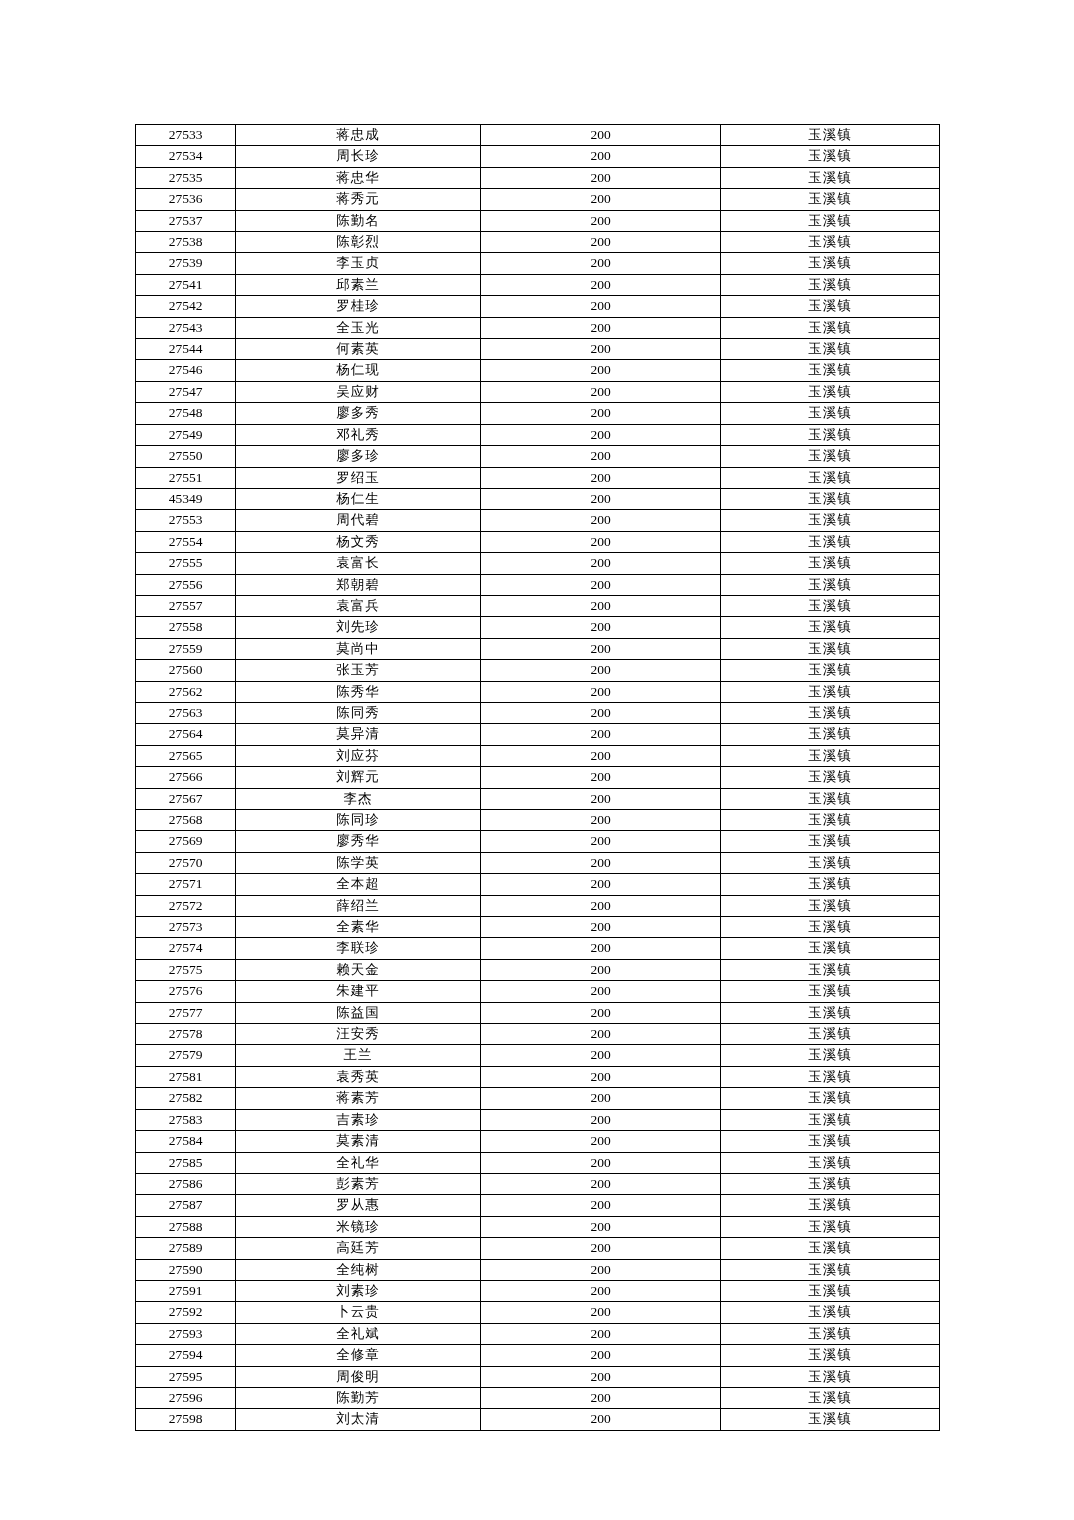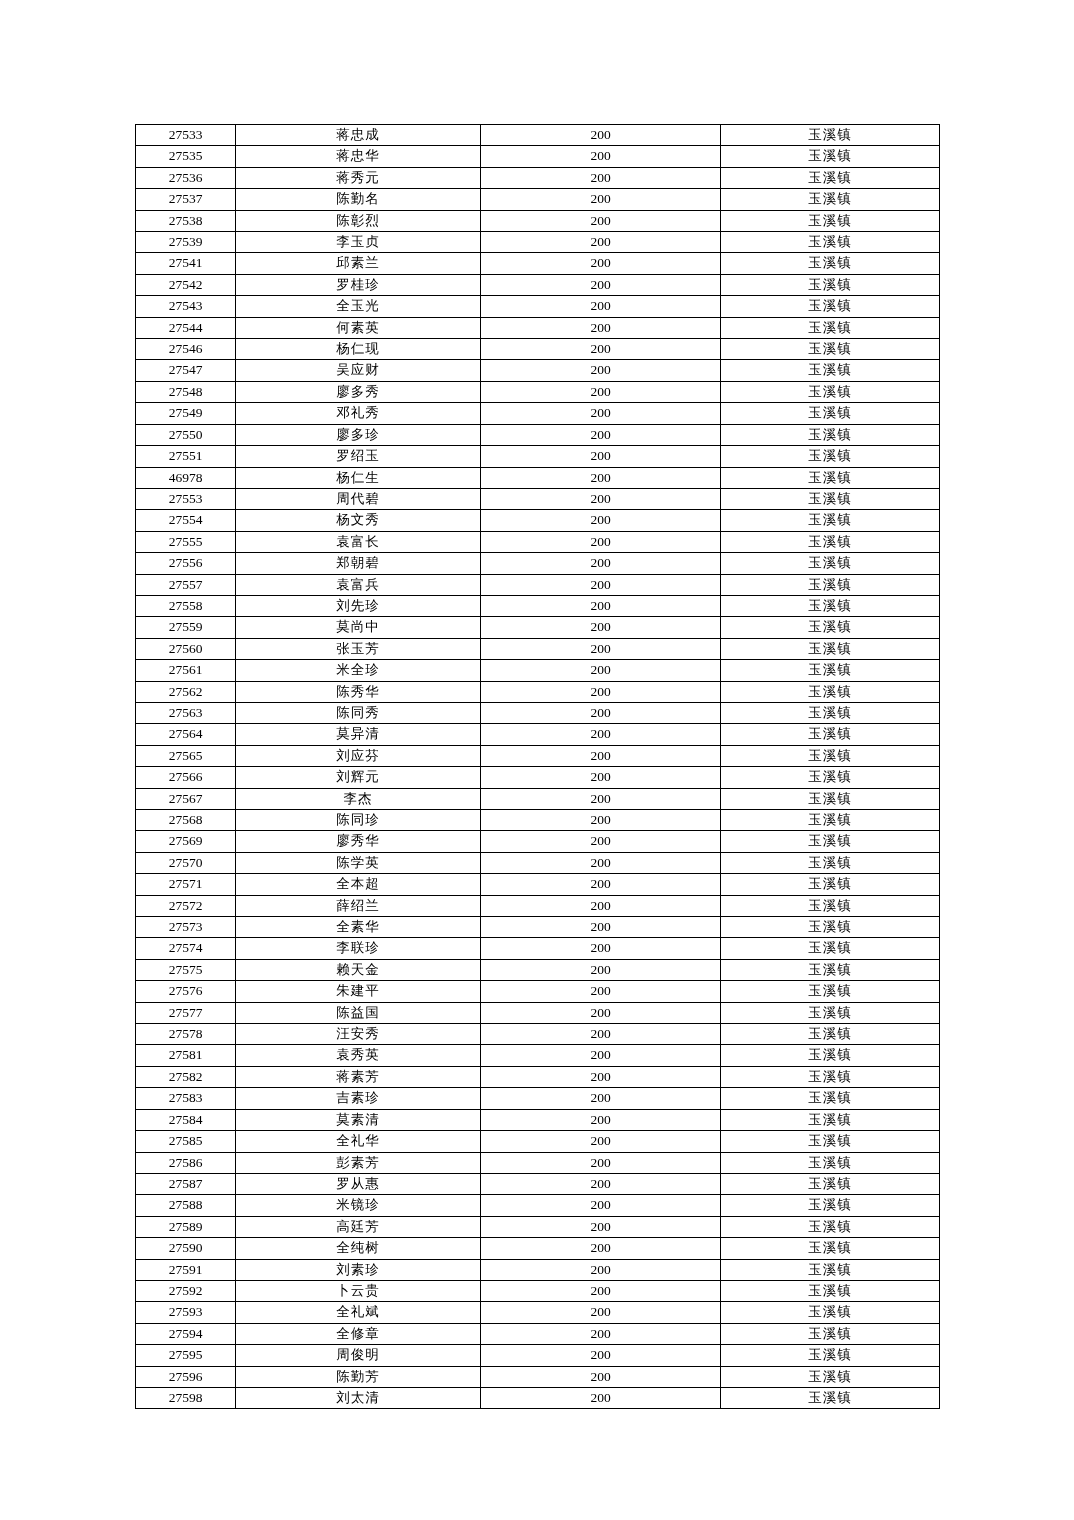--- a/index.html
+++ b/index.html
@@ -57,20 +57,26 @@
       <col class="c-town">
     </colgroup>
     <tbody id="roster-body">
         <tr>
           <td class="id">27533</td>
           <td class="name">蒋忠成</td>
           <td class="amt">200</td>
           <td class="town">玉溪镇</td>
         </tr>
         <tr>
+          <td class="id">27534</td>
+          <td class="name">周长珍</td>
+          <td class="amt">200</td>
+          <td class="town">玉溪镇</td>
+        </tr>
+        <tr>
           <td class="id">27535</td>
           <td class="name">蒋忠华</td>
           <td class="amt">200</td>
           <td class="town">玉溪镇</td>
         </tr>
         <tr>
           <td class="id">27536</td>
           <td class="name">蒋秀元</td>
           <td class="amt">200</td>
           <td class="town">玉溪镇</td>
@@ -147,21 +153,21 @@
           <td class="amt">200</td>
           <td class="town">玉溪镇</td>
         </tr>
         <tr>
           <td class="id">27551</td>
           <td class="name">罗绍玉</td>
           <td class="amt">200</td>
           <td class="town">玉溪镇</td>
         </tr>
         <tr>
-          <td class="id">46978</td>
+          <td class="id">45349</td>
           <td class="name">杨仁生</td>
           <td class="amt">200</td>
           <td class="town">玉溪镇</td>
         </tr>
         <tr>
           <td class="id">27553</td>
           <td class="name">周代碧</td>
           <td class="amt">200</td>
           <td class="town">玉溪镇</td>
         </tr>
@@ -201,26 +207,20 @@
           <td class="amt">200</td>
           <td class="town">玉溪镇</td>
         </tr>
         <tr>
           <td class="id">27560</td>
           <td class="name">张玉芳</td>
           <td class="amt">200</td>
           <td class="town">玉溪镇</td>
         </tr>
         <tr>
-          <td class="id">27561</td>
-          <td class="name">米全珍</td>
-          <td class="amt">200</td>
-          <td class="town">玉溪镇</td>
-        </tr>
-        <tr>
           <td class="id">27562</td>
           <td class="name">陈秀华</td>
           <td class="amt">200</td>
           <td class="town">玉溪镇</td>
         </tr>
         <tr>
           <td class="id">27563</td>
           <td class="name">陈同秀</td>
           <td class="amt">200</td>
           <td class="town">玉溪镇</td>
@@ -305,20 +305,26 @@
         </tr>
         <tr>
           <td class="id">27577</td>
           <td class="name">陈益国</td>
           <td class="amt">200</td>
           <td class="town">玉溪镇</td>
         </tr>
         <tr>
           <td class="id">27578</td>
           <td class="name">汪安秀</td>
+          <td class="amt">200</td>
+          <td class="town">玉溪镇</td>
+        </tr>
+        <tr>
+          <td class="id">27579</td>
+          <td class="name">王兰</td>
           <td class="amt">200</td>
           <td class="town">玉溪镇</td>
         </tr>
         <tr>
           <td class="id">27581</td>
           <td class="name">袁秀英</td>
           <td class="amt">200</td>
           <td class="town">玉溪镇</td>
         </tr>
         <tr>

